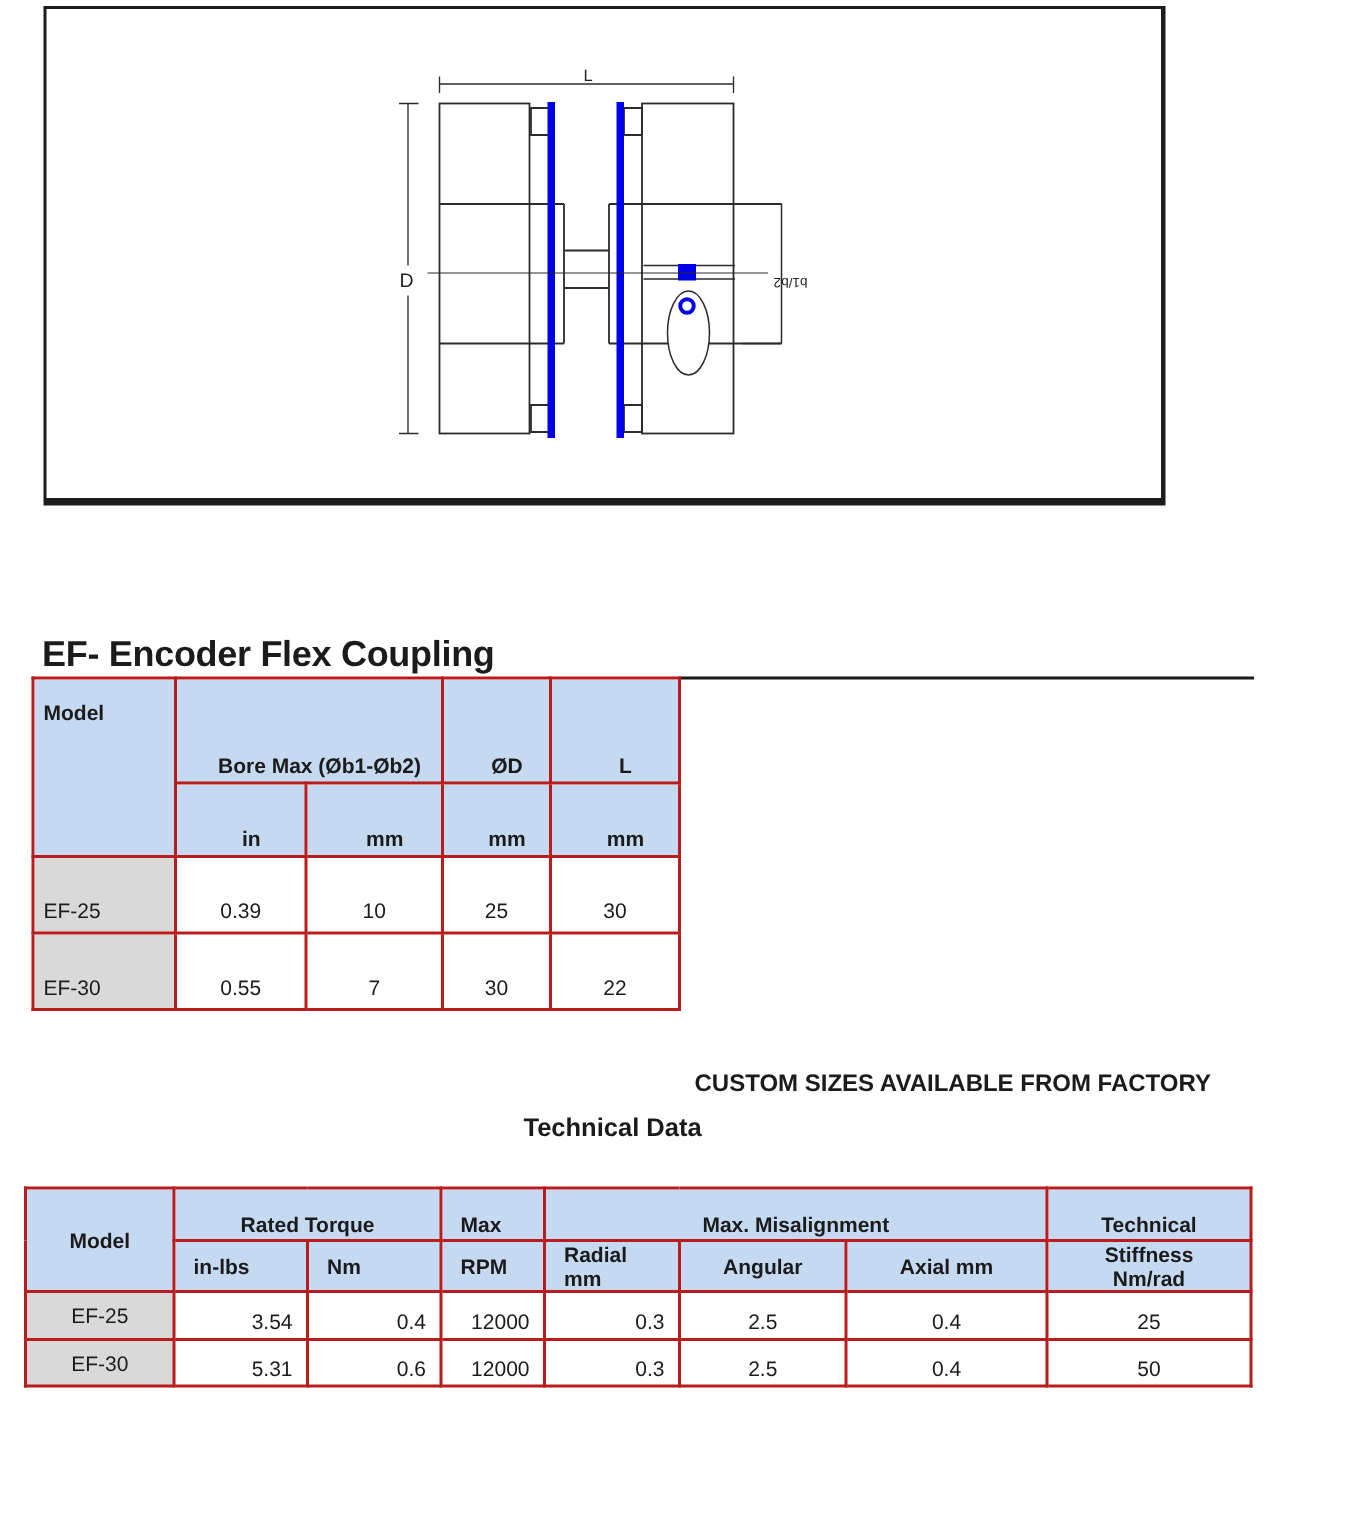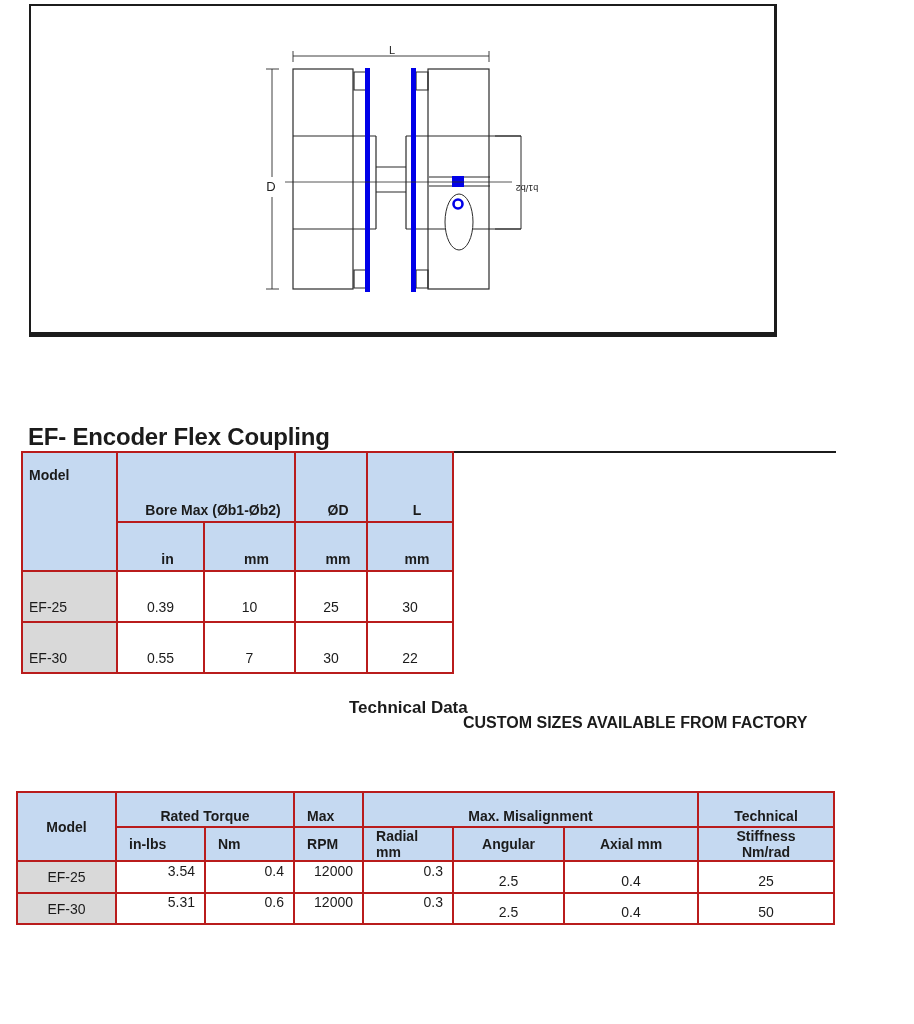--- a/index.html
+++ b/index.html
@@ -10,21 +10,21 @@
   .frame { position:absolute; left:29px; top:4px; width:748px; height:333px;
     border:2px solid #1c1c1c; border-right-width:3px; border-bottom-width:5px;
     background:#ffffff; }
   .frame svg { display:block; width:100%; height:100%; }
 
   
   .page-title { position:absolute; left:28px; top:423px; font-size:24px; font-weight:bold;
     letter-spacing:-0.2px; white-space:nowrap; }
   .factory-note { position:absolute; left:463px; top:714px; font-size:16px; font-weight:bold;
     white-space:nowrap; }
-  .tech-title { position:absolute; left:349px; top:698px; font-size:17px; font-weight:bold;
+  .tech-title { position:absolute; left:349px; top:742px; font-size:17px; font-weight:bold;
     white-space:nowrap; }
 
   
   table { border-collapse:collapse; table-layout:fixed; position:absolute;
     font-size:14px; }
   td { border:2px solid #b91c1c; overflow:hidden; line-height:1.15; }
   .hdr { background:#c5d9f1; font-weight:bold; }
   .mdl { background:#d9d9d9; font-weight:normal; }
   .ac { text-align:center; } .al { text-align:left; } .ar { text-align:right; }
   .vt { vertical-align:top; } .vb { vertical-align:bottom; } .vm { vertical-align:middle; }
@@ -36,21 +36,21 @@
   #t1 .ghost-top { border:none; border-top:2px solid #1b1b1b; background:transparent; }
   #t1 .model-h { padding:14px 4px 0 6px; }
   #t1 .h-bot { padding-bottom:3px; }
   #t1 .rowlabel { padding:0 4px 6px 6px; }
   #t1 .val { padding-bottom:6px; padding-right:14px; }
 
   #t2 { left:16px; top:791px; width:819px; }
   #t2 td { font-size:14px; }
   #t2 .h-bot { padding-bottom:2px; }
   #t2 .pl { padding-left:12px; }
-  #t2 .val-r { padding-right:9px; padding-bottom:13px; }
+  #t2 .val-r { padding-right:9px; padding-bottom:3px; }
   #t2 .val-c { padding-bottom:3px; }
 </style>
 </head>
 <body>
 
 <div class="frame">
   <svg viewBox="31 6 743 326">
 
     <g stroke="#2b2b2b" stroke-width="1.2" fill="none">
       <rect x="293" y="69" width="60" height="220" fill="#ffffff"></rect>

